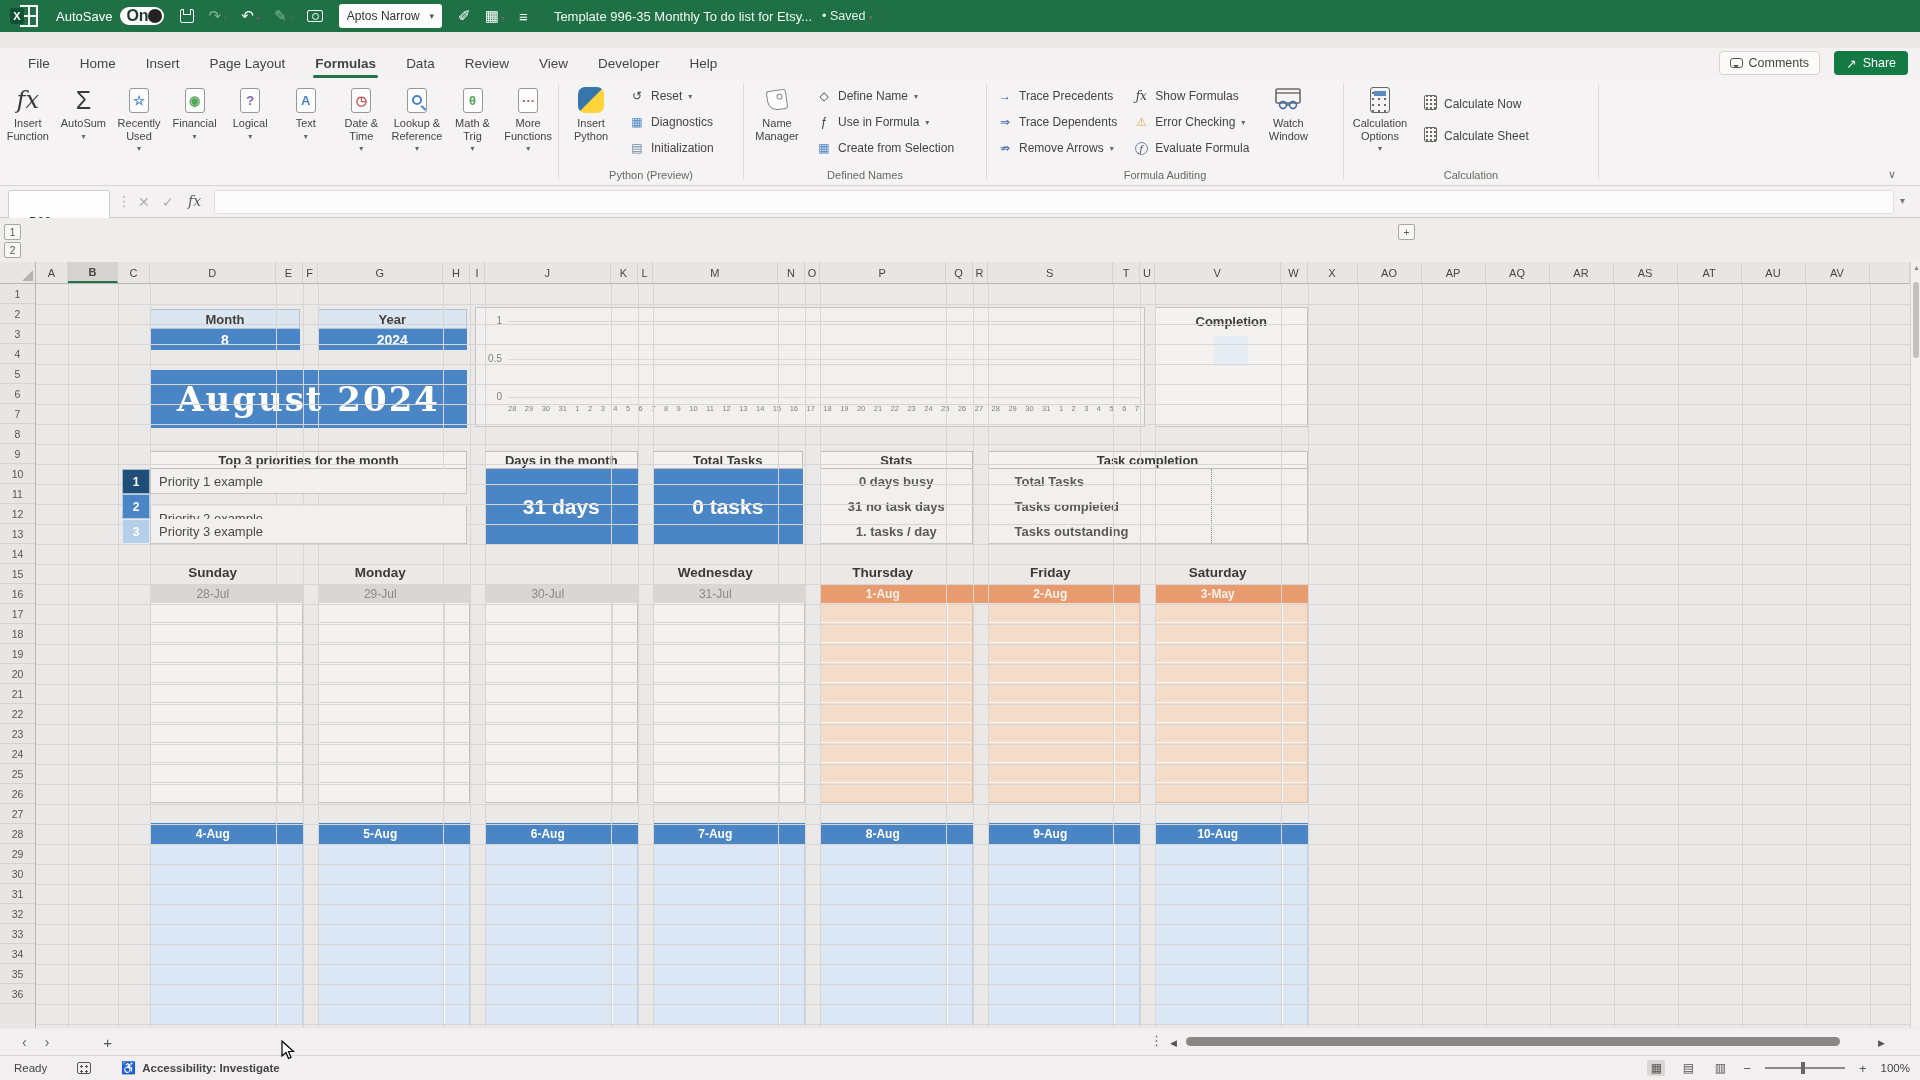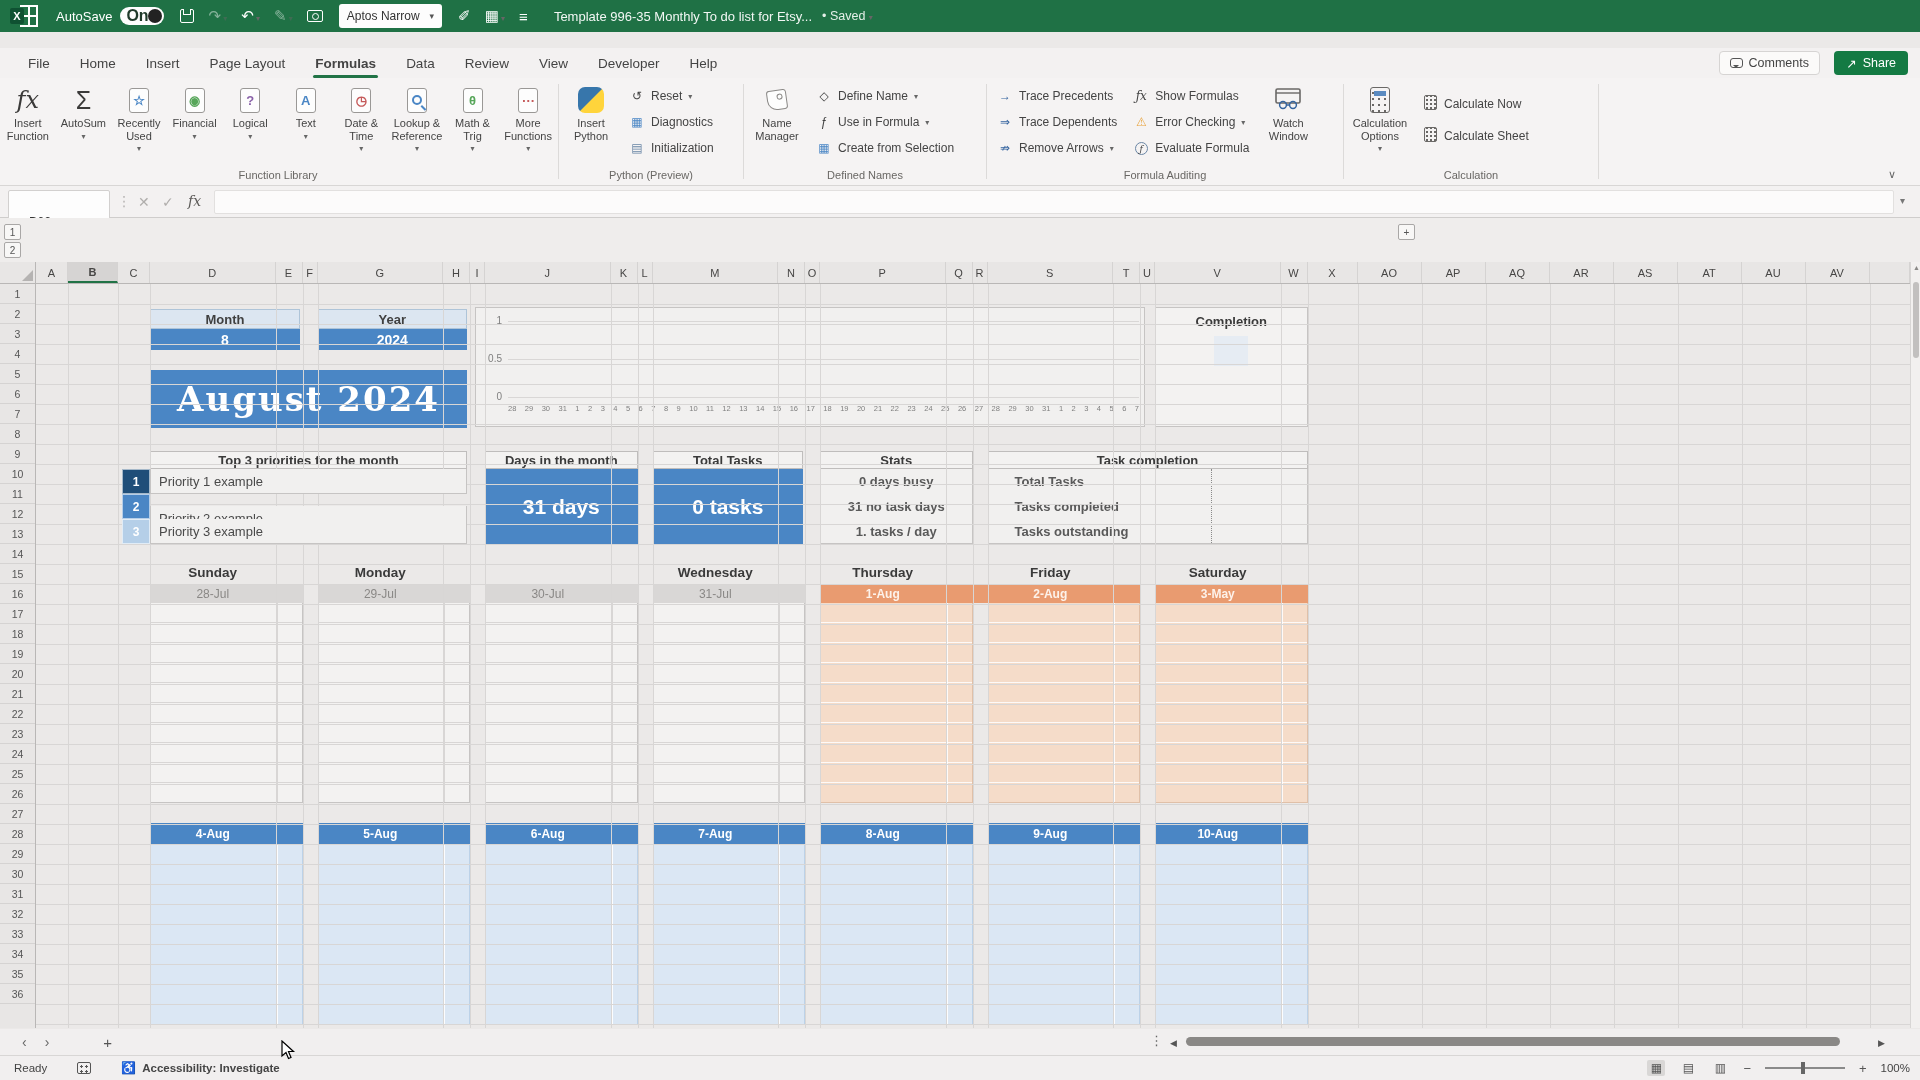--- a/index.html
+++ b/index.html
@@ -267,21 +267,20 @@
           <span class="caret-s">▾</span>
         </div>
       <div class="rbig">
           <div class="ric">
             <span class="lib" style="color:#c55a5a">⋯</span>
           </div>
           <div class="rlab">More Functions</div>
           <span class="caret-s">▾</span>
         </div>
     </div>
-    <div class="rib-label">Function Library</div>
   </div>
   <div class="rib-sep"></div>
 
   <div class="rib-group" style="width:180px">
     <div class="rib-items">
       <div class="rbig" style="width:60px">
           <div class="ric">
             <span class="python"></span>
           </div>
           <div class="rlab">Insert Python</div>

